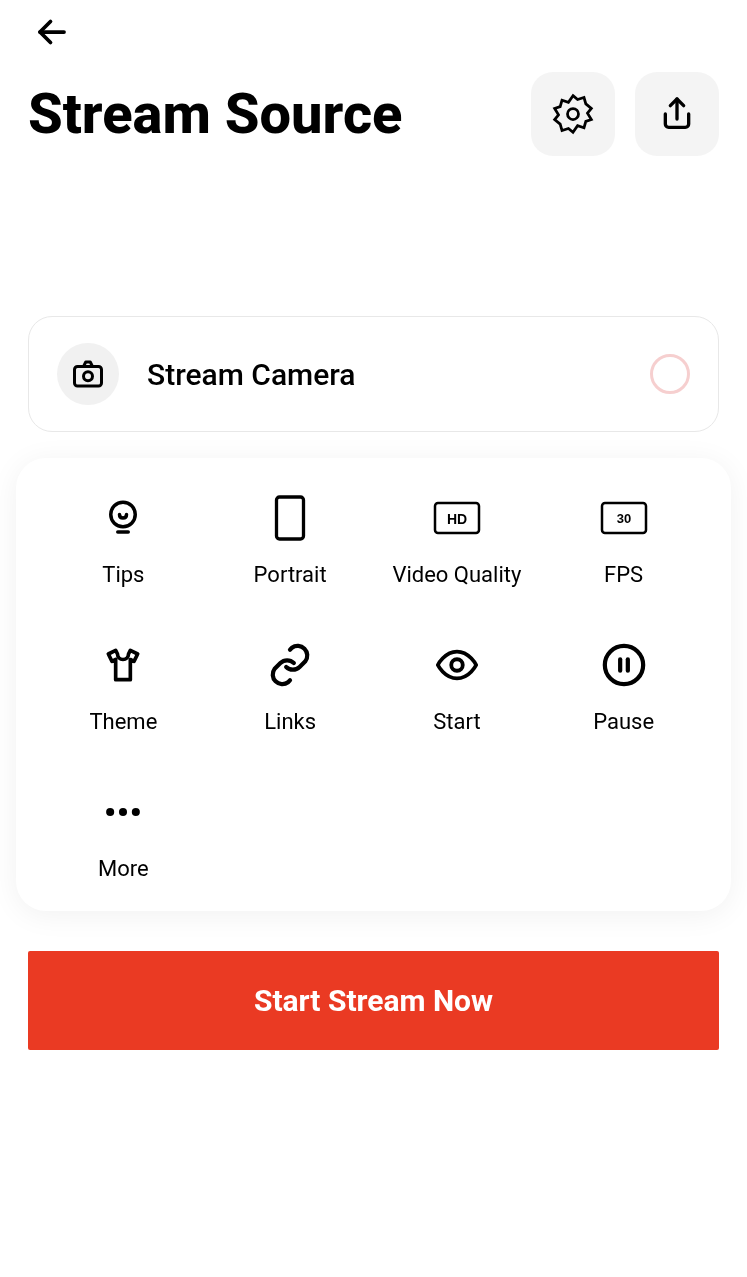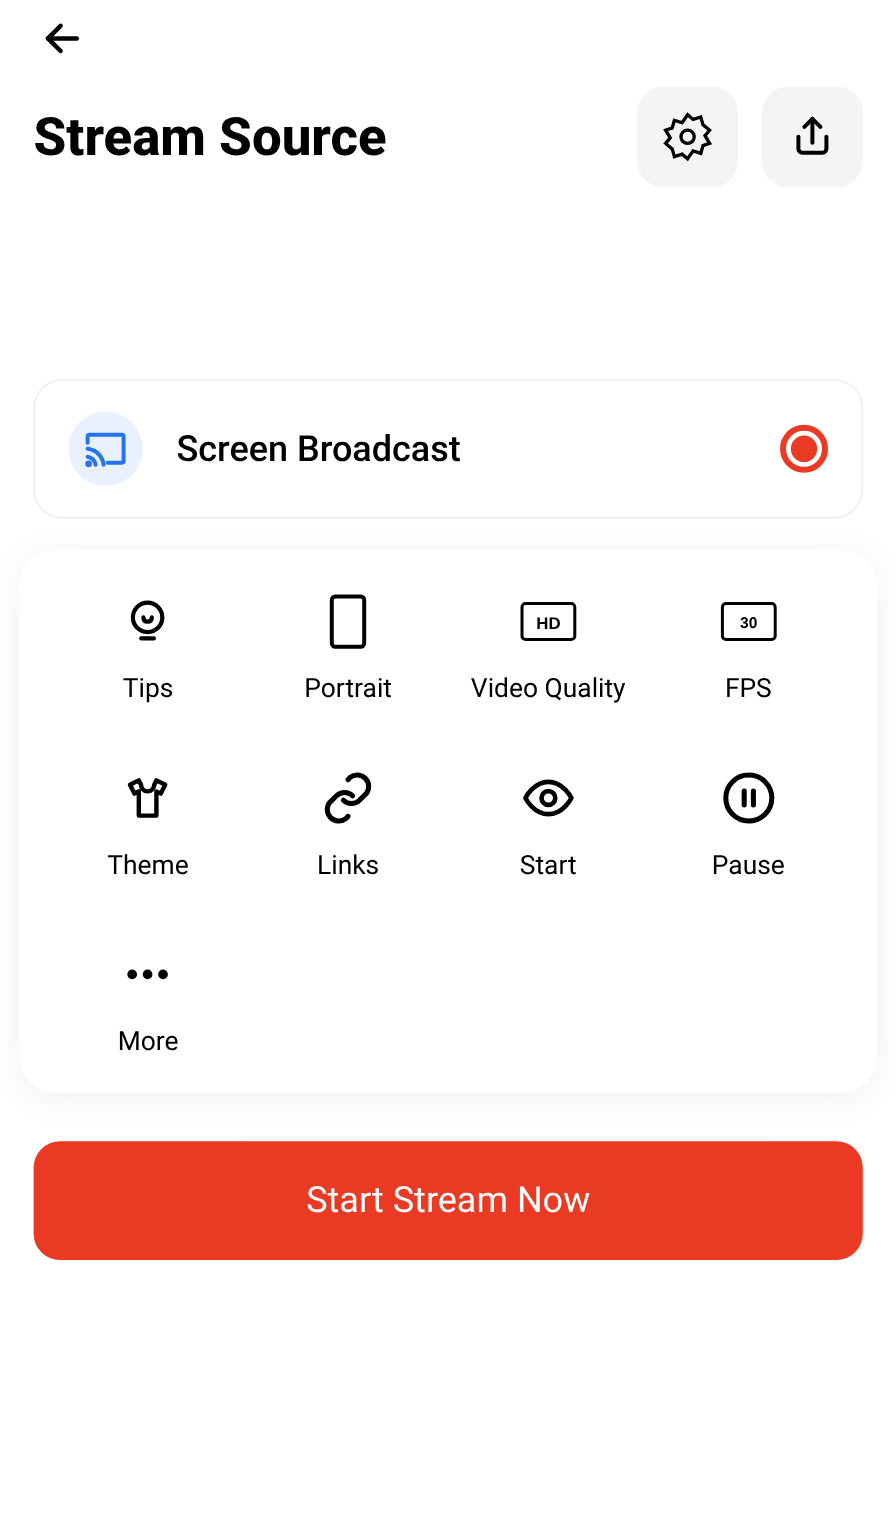--- a/index.html
+++ b/index.html
@@ -16,21 +16,21 @@
     width: 40px; height: 40px;
     display: flex; align-items: center; justify-content: center;
     cursor: pointer;
   }
   .header {
     display: flex;
     align-items: center;
     padding: 20px 28px 10px 28px;
   }
   .title {
-    font-size: 44px;
+    font-size: 56px;
     font-weight: 800;
     flex: 1;
   }
   .header-actions { display: flex; gap: 20px; }
   .icon-btn {
     width: 84px; height: 84px;
     background: #f4f4f4;
     border-radius: 22px;
     display: flex; align-items: center; justify-content: center;
     cursor: pointer;
@@ -86,23 +86,23 @@
     cursor: pointer;
   }
   .grid-icon { height: 48px; display: flex; align-items: center; justify-content: center; }
   .grid-label { font-size: 22px; text-align: left; }
   .grid-label .on { color: #2bd14a; font-weight: 600; }
   .start-btn {
     margin: 40px 28px 28px 28px;
     background: #ea3a23;
     color: #fff;
     font-size: 30px;
-    font-weight: 400;
+    font-weight: 700;
     text-align: center;
-    border-radius: 22px;
+    border-radius: 2px;
     padding: 32px 0;
     cursor: pointer;
   }
 </style>
 </head>
 <body>
 
 <div class="back-btn">
   <svg width="36" height="36" viewBox="0 0 24 24" fill="none" stroke="#000" stroke-width="2.5" stroke-linecap="round" stroke-linejoin="round">
       <line x1="20" y1="12" x2="4" y2="12"></line>
@@ -125,33 +125,32 @@
           <polyline points="8 7 12 3 16 7"></polyline>
           <path d="M5 12v6a2 2 0 0 0 2 2h10a2 2 0 0 0 2-2v-6"></path>
         </svg>
     </div>
   </div>
 </div>
 
 <div class="spacer"></div>
 
 <div class="source-list">
-
   <div class="source-card">
-    <div class="source-icon blue">
-      <svg width="40" height="40" viewBox="0 0 24 24" fill="none" stroke="#2673f0" stroke-width="2" stroke-linecap="round" stroke-linejoin="round">
-          <path d="M3 9V6a1 1 0 0 1 1-1h16a1 1 0 0 1 1 1v12a1 1 0 0 1-1 1h-7"></path>
-          <path d="M3 12a9 9 0 0 1 8 8"></path>
-          <path d="M3 16a5 5 0 0 1 4 4"></path>
-          <circle cx="3.5" cy="19.5" r="0.7" fill="#2673f0"></circle>
+    <div class="source-icon gray">
+      <svg width="36" height="36" viewBox="0 0 24 24" fill="none" stroke="#000" stroke-width="2" stroke-linecap="round" stroke-linejoin="round">
+          <rect x="3" y="7" width="18" height="13" rx="2"></rect>
+          <path d="M9 7l1.5-3h3L15 7"></path>
+          <circle cx="12" cy="13.5" r="3"></circle>
         </svg>
     </div>
-    <div class="source-label">Screen Broadcast</div>
-    <div class="radio selected"></div>
+    <div class="source-label">Stream Camera</div>
+    <div class="radio unselected"></div>
   </div>
+
 </div>
 
 <div class="panel">
   <div class="grid">
 
     <div class="grid-item">
       <div class="grid-icon">
         <svg width="42" height="42" viewBox="0 0 24 24" fill="none" stroke="#000" stroke-width="2" stroke-linecap="round" stroke-linejoin="round">
             <circle cx="12" cy="10" r="7"></circle>
             <path d="M9 20h6"></path>

